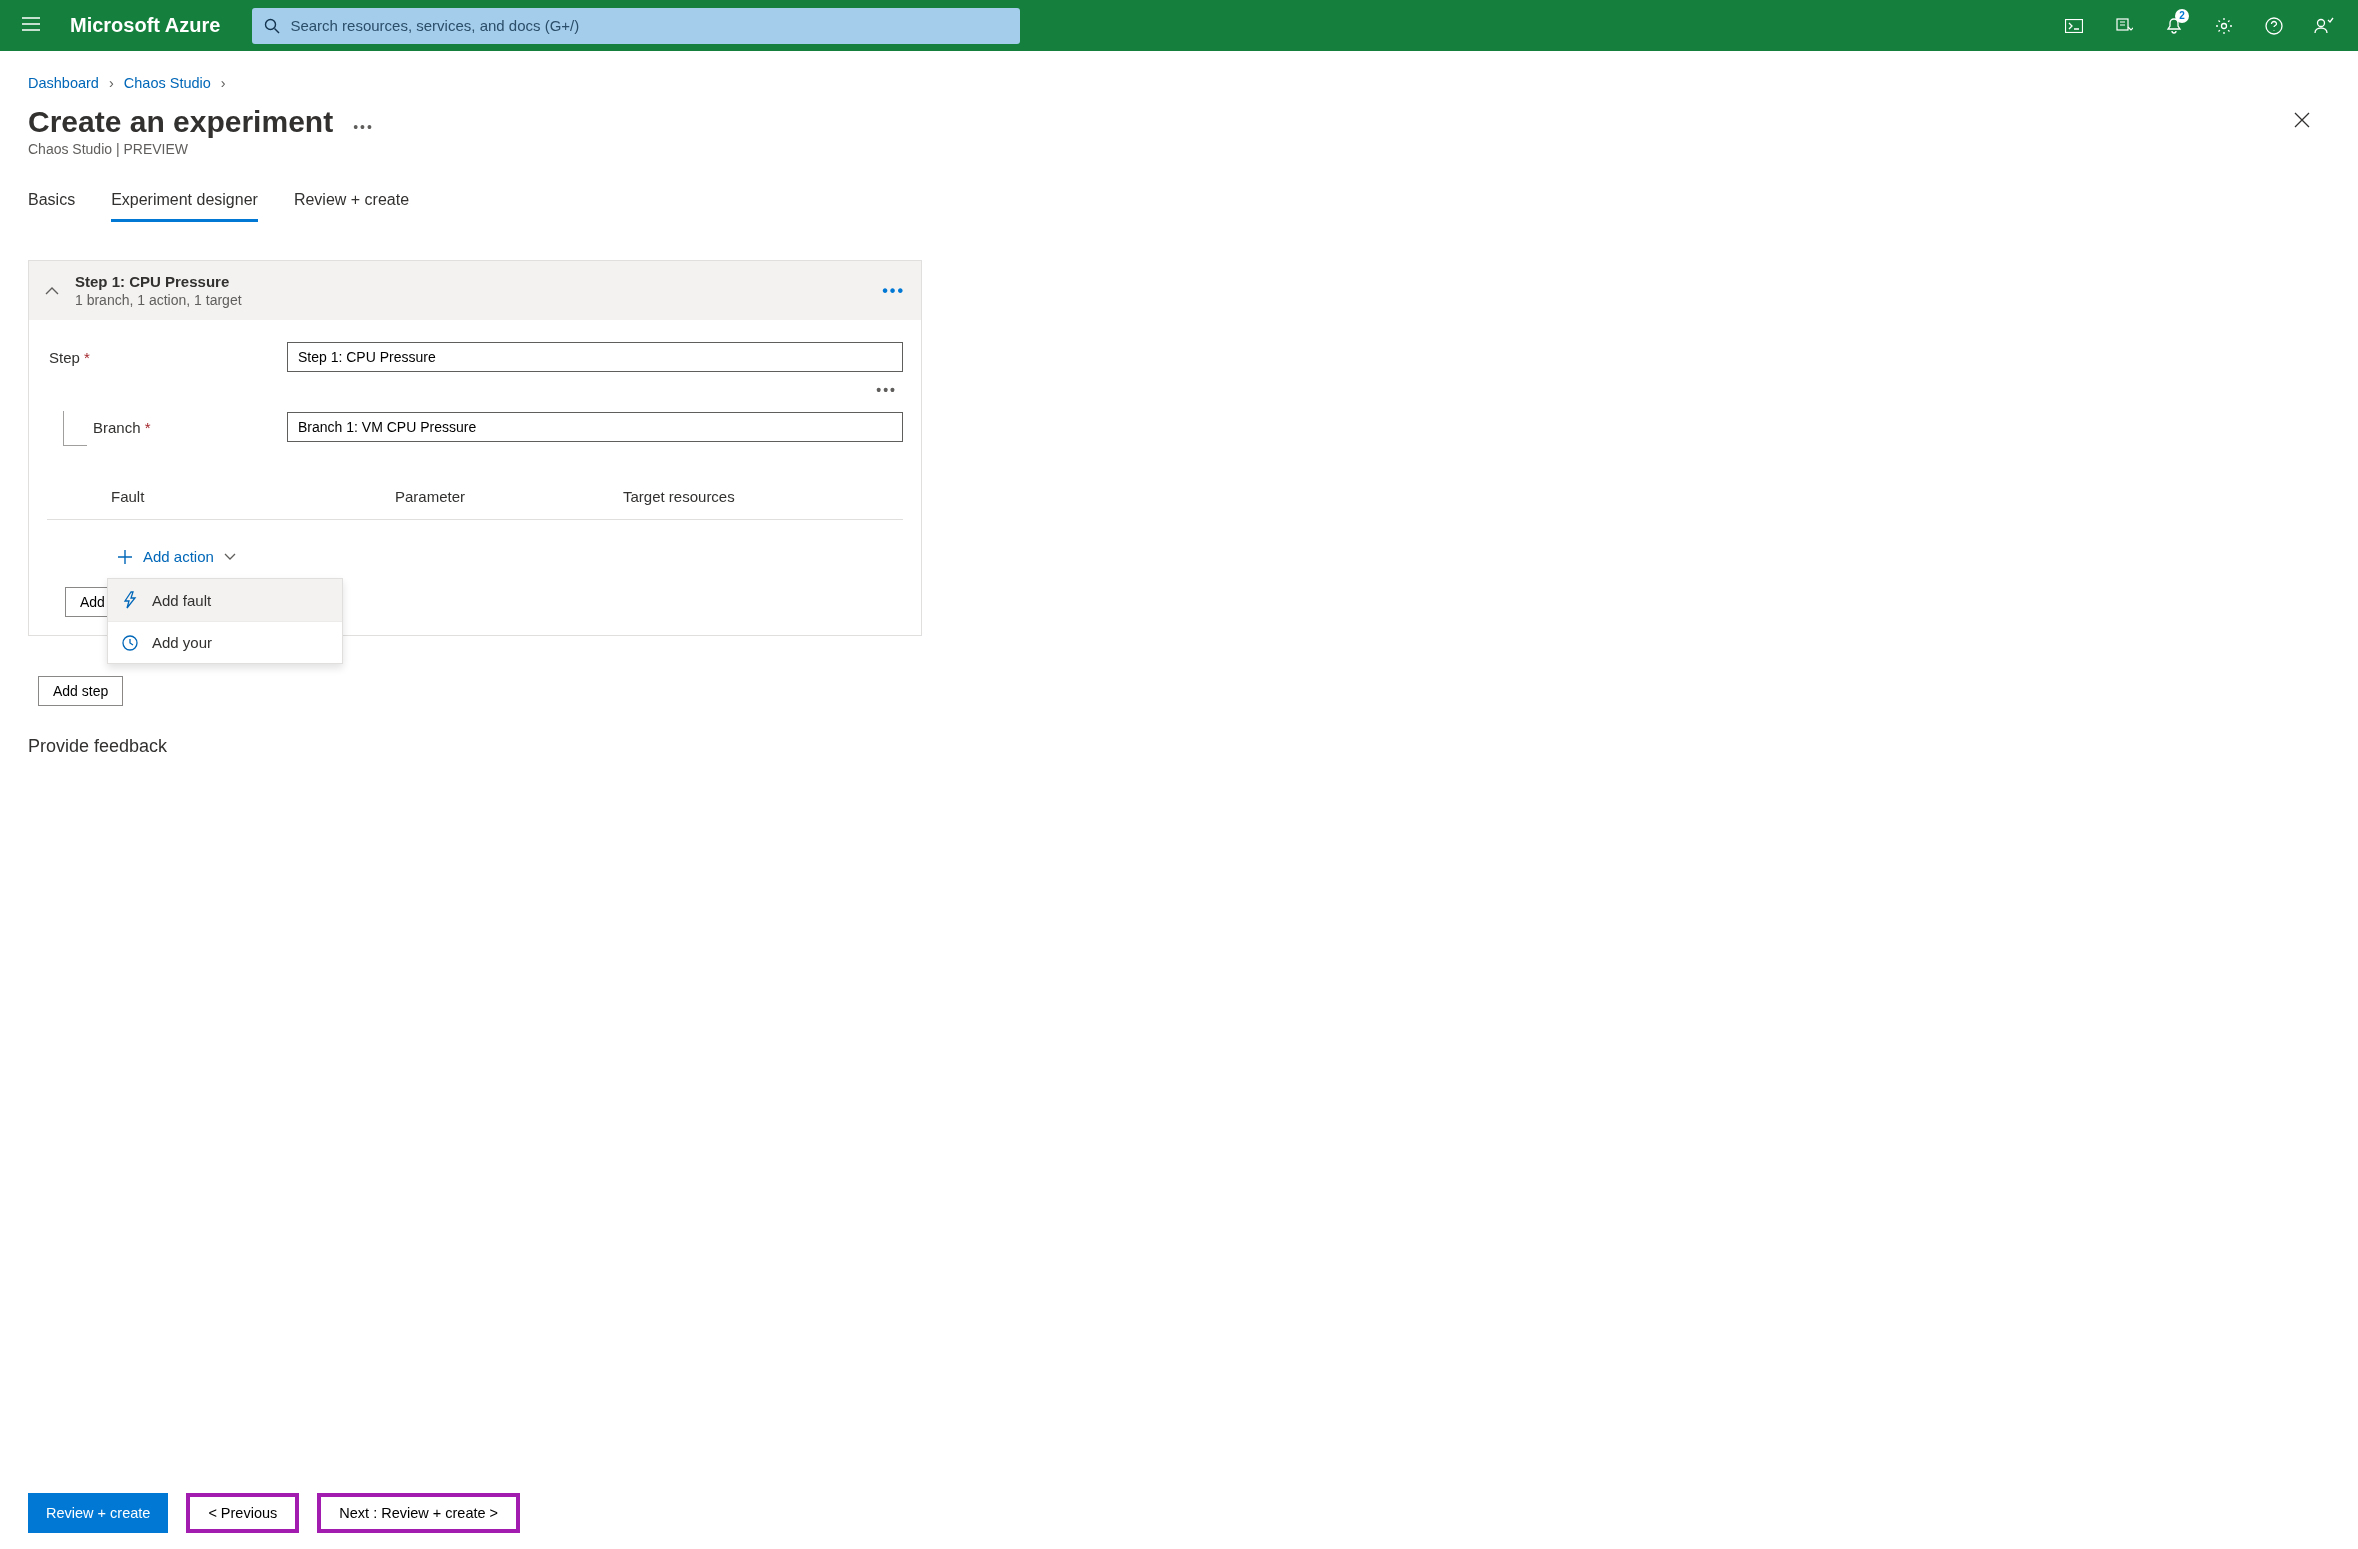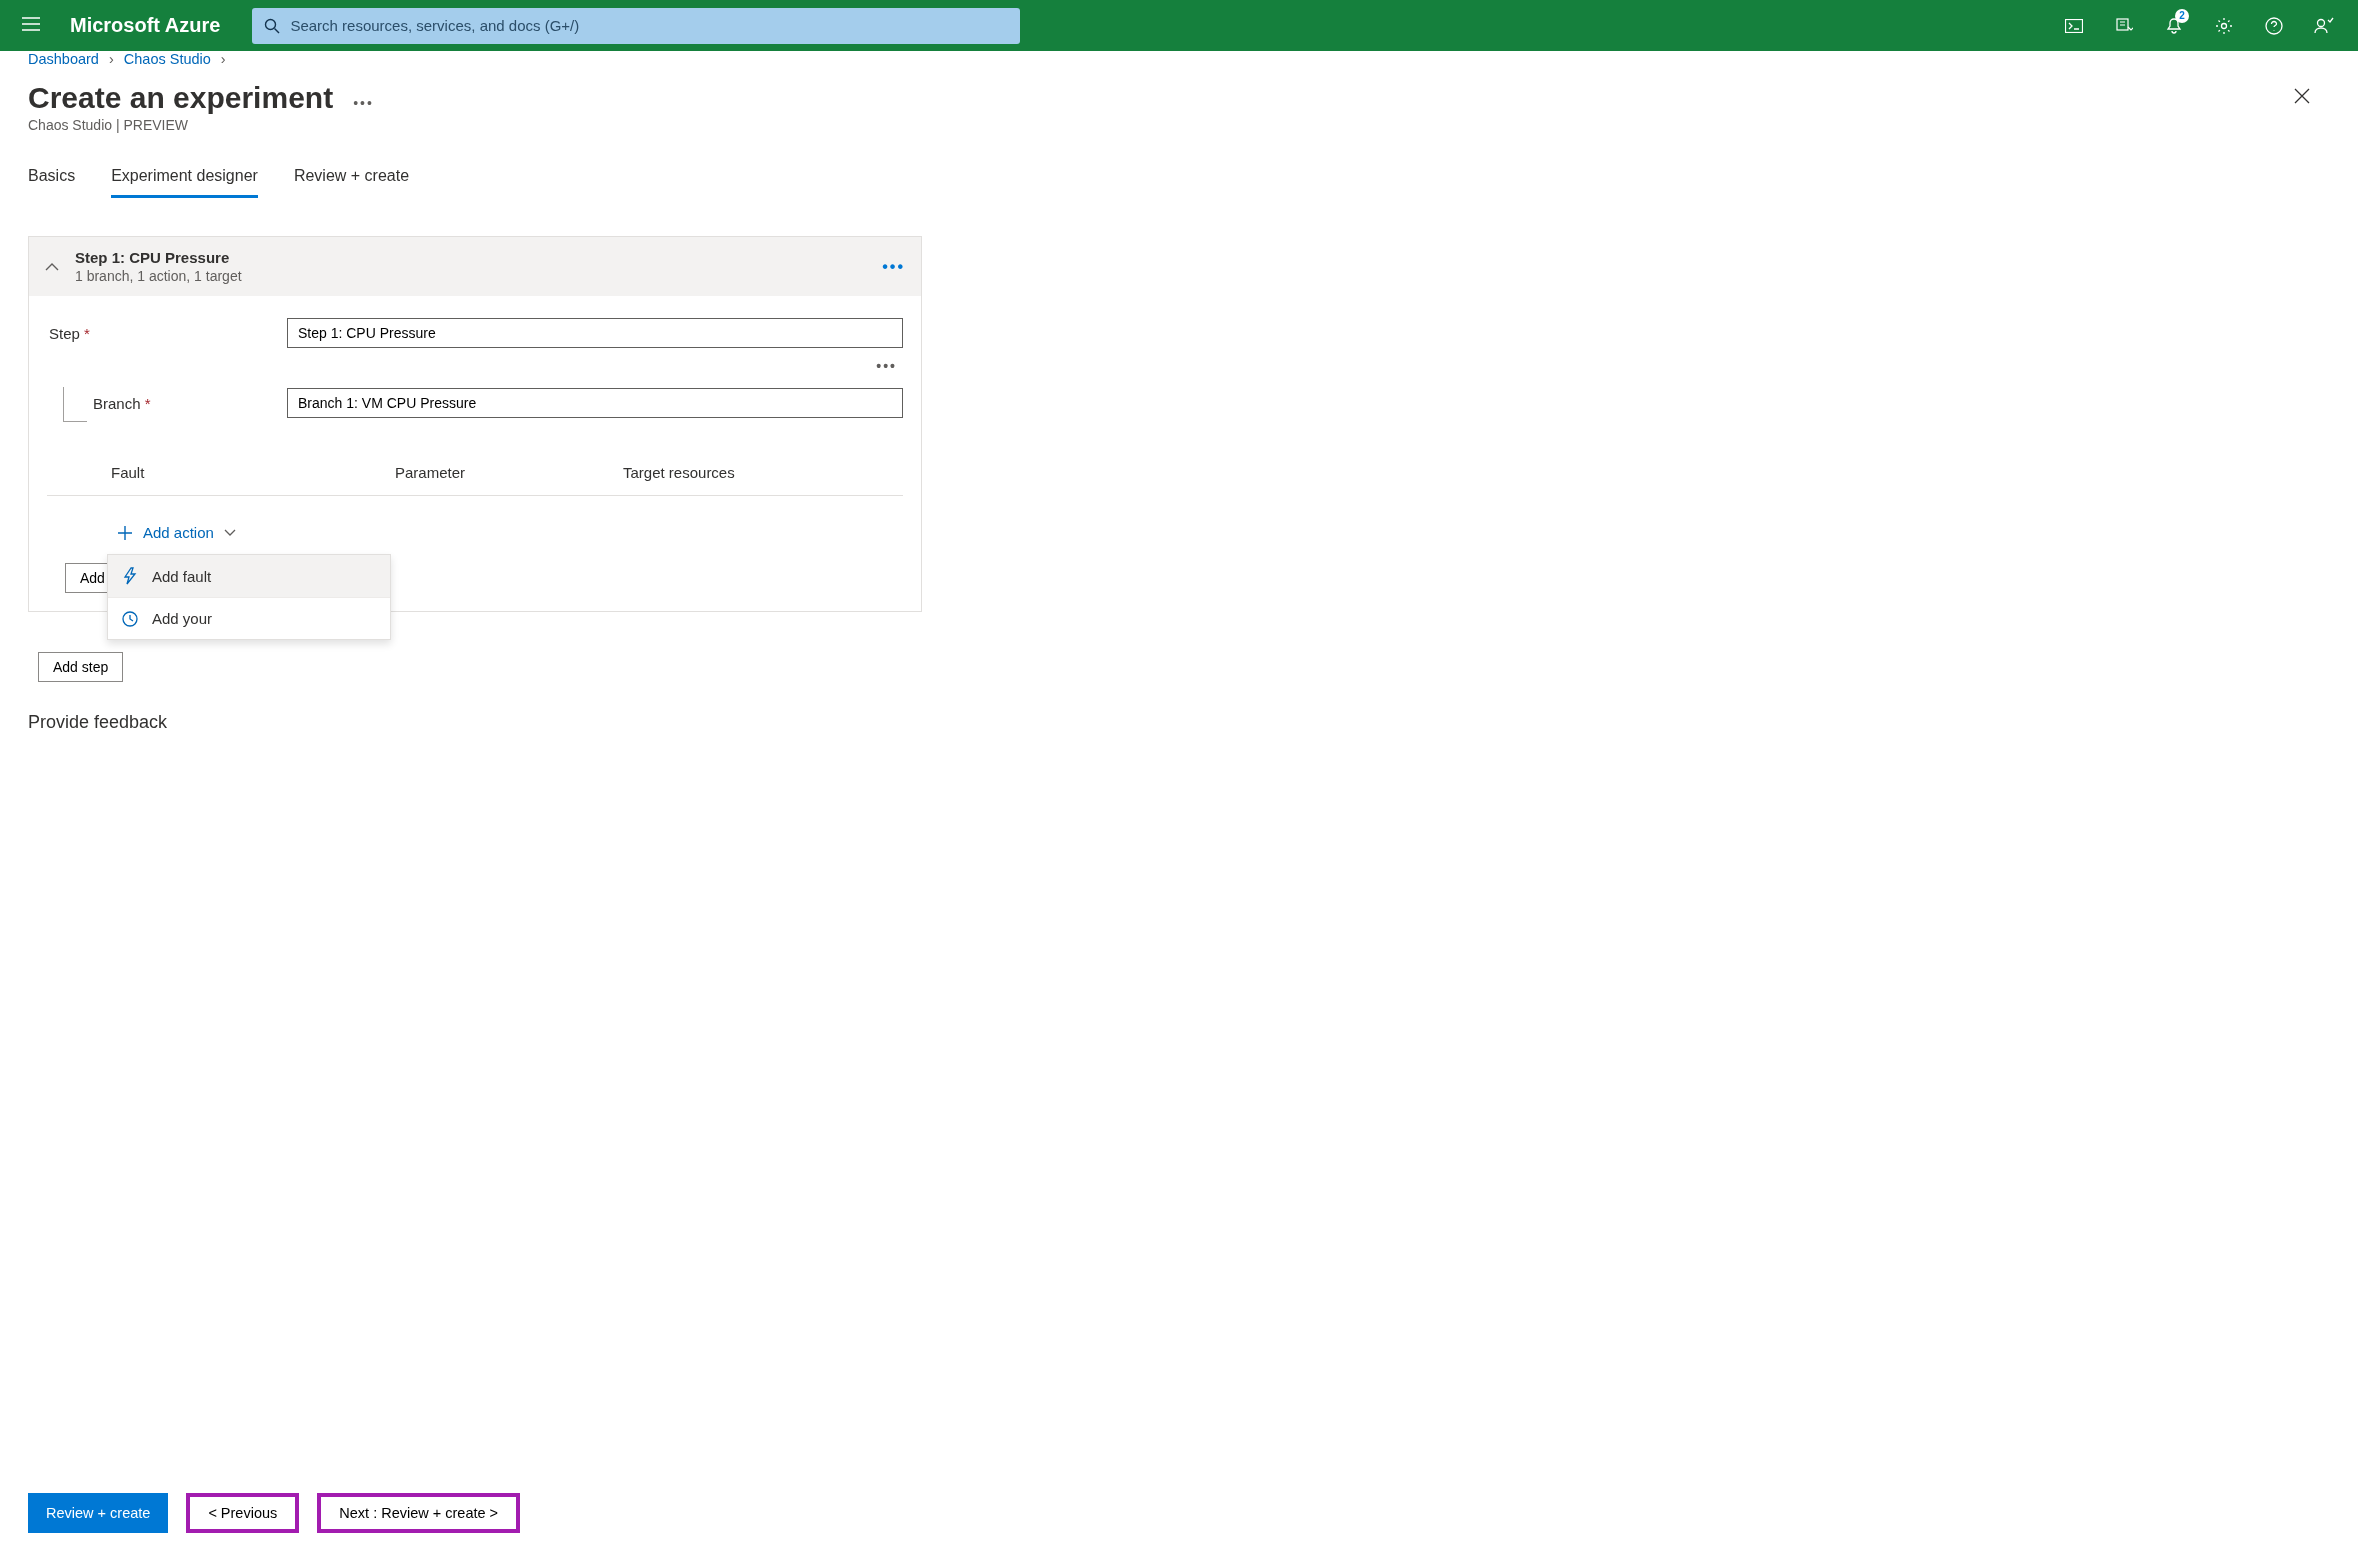--- a/index.html
+++ b/index.html
@@ -13,21 +13,21 @@
     .search-box { height: 36px; background: #a4cdec; border-radius: 3px; display: flex; align-items: center; padding: 0 12px; }
     .search-box svg { color: #13334e; margin-right: 10px; flex-shrink: 0; }
     .search-input { flex: 1; background: transparent; border: none; outline: none; font-size: 15px; color: #323130; }
     .search-input::placeholder { color: #2b4e69; }
     .topbar-spacer { flex: 1; }
     .topbar-actions { display: flex; align-items: center; gap: 2px; }
     .topbar-btn { width: 48px; height: 48px; display: flex; align-items: center; justify-content: center; color: #fff; cursor: pointer; position: relative; }
     .notif-badge { position: absolute; top: 7px; right: 9px; background: #fff; color: #0078d4; font-size: 10px; font-weight: 600; width: 14px; height: 14px; border-radius: 50%; display: flex; align-items: center; justify-content: center; }
     
     
-    .content { padding: 0 28px 0; height: calc(100vh - 51px); display: flex; flex-direction: column; }
+    .content { padding: 24px 28px 0; height: calc(100vh - 51px); display: flex; flex-direction: column; }
     
     .breadcrumb { display: flex; align-items: center; gap: 10px; font-size: 14.5px; margin-bottom: 14px; }
     .breadcrumb a { color: #0067b8; text-decoration: none; cursor: pointer; }
     .breadcrumb .chev { color: #605e5c; }
     
     .page-title-row { display: flex; align-items: center; gap: 20px; }
     .page-title { font-size: 30px; font-weight: 600; }
     .page-title-more { color: #605e5c; cursor: pointer; letter-spacing: 2px; font-size: 14px; padding-top: 10px; }
     .close-x { margin-left: auto; margin-right: 14px; color: #323130; cursor: pointer; padding: 6px; }
     .subtitle { font-size: 14px; color: #605e5c; margin-top: 2px; }
@@ -69,21 +69,21 @@
     
     .table-hdr { display: flex; padding: 36px 0 14px 64px; border-bottom: 1px solid #e1dfdd; margin-bottom: 28px; }
     .table-hdr span { font-size: 15px; font-weight: 400; }
     .th-fault { width: 284px; }
     .th-param { width: 228px; }
     
     .add-action-row { padding-left: 70px; position: relative; }
     .add-action-btn { display: inline-flex; align-items: center; gap: 10px; color: #0067b8; font-size: 15px; cursor: pointer; }
     .add-action-btn svg { color: #0067b8; }
     
-    .dropdown { position: absolute; top: 30px; left: 60px; width: 284px; background: #fff; border: 1px solid #e1dfdd; box-shadow: 0 4px 8px rgba(0,0,0,0.12); z-index: 10; }
+    .dropdown { position: absolute; top: 30px; left: 60px; width: 236px; background: #fff; border: 1px solid #e1dfdd; box-shadow: 0 4px 8px rgba(0,0,0,0.12); z-index: 10; }
     .dropdown-item { display: flex; align-items: center; gap: 14px; padding: 12px 14px; font-size: 15px; cursor: pointer; }
     .dropdown-item:first-child { border-bottom: 1px solid #edebe9; background: #f3f2f1; }
     .dropdown-item svg { color: #0067b8; flex-shrink: 0; }
     
     .add-branch-btn, .add-step-btn { border: 1px solid #8a8886; background: #fff; padding: 6px 14px; font-size: 14px; cursor: pointer; }
     .add-branch-btn { margin: 18px 0 0 18px; }
     .add-step-btn { margin: 20px 0 0 10px; }
     
     .feedback-h { font-size: 18px; font-weight: 400; margin-top: 30px; color: #323130; }
     

